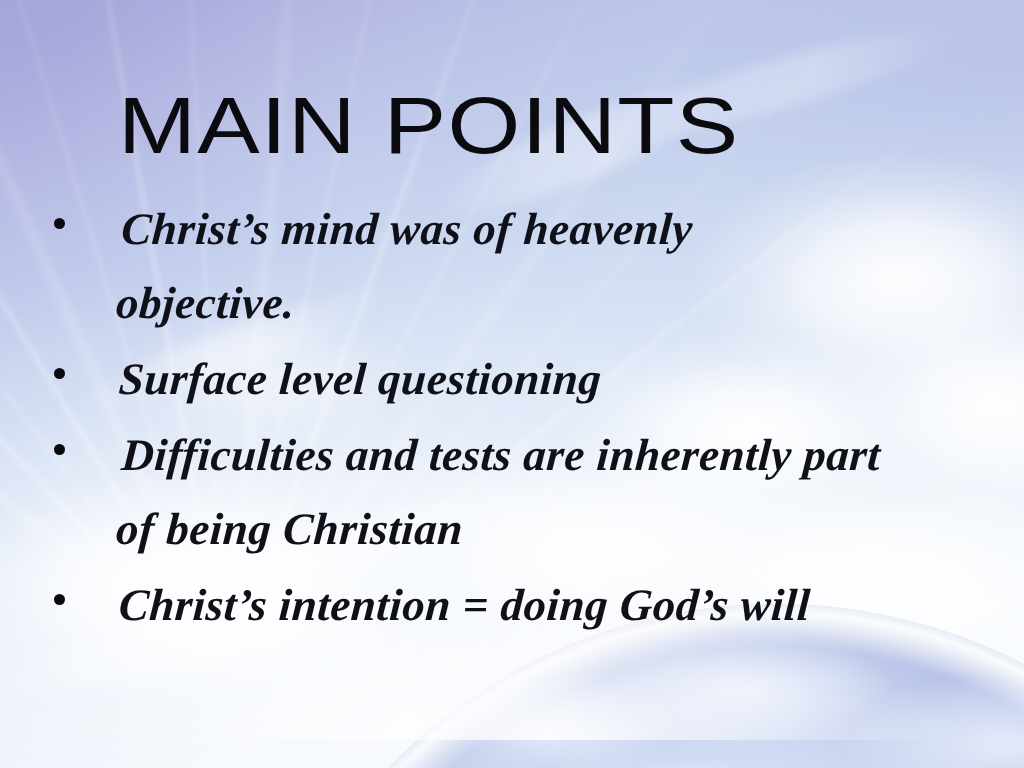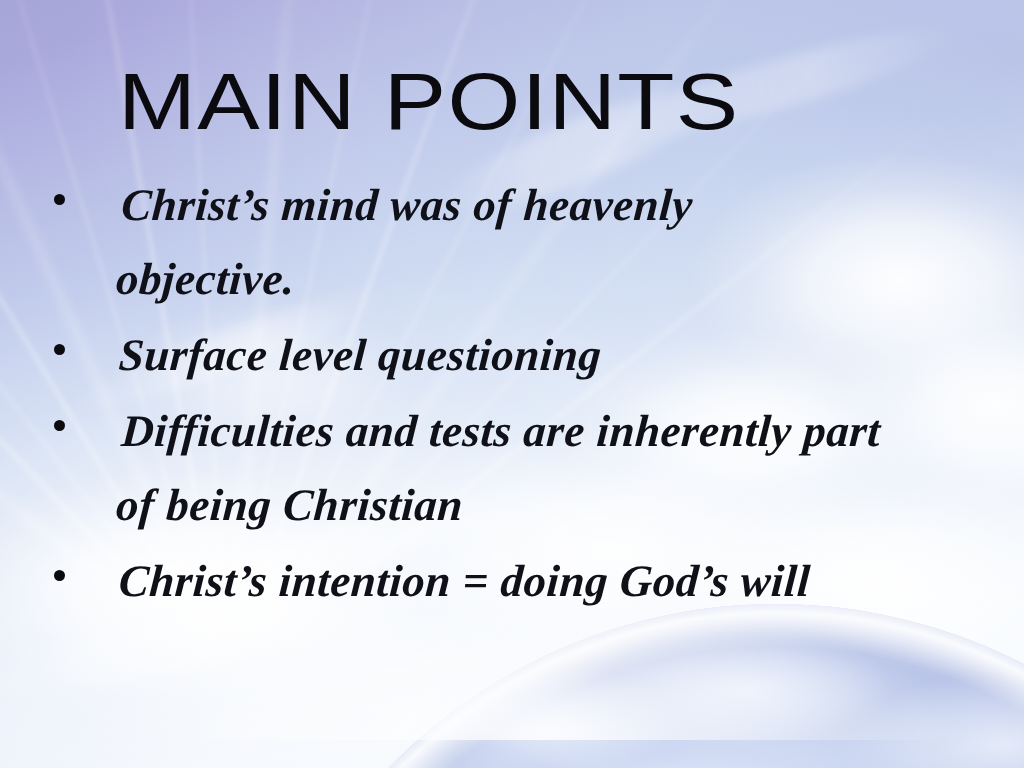--- a/index.html
+++ b/index.html
@@ -142,20 +142,21 @@
       rgba(255,255,255,0.85) 0%,
       rgba(255,255,255,0.35) 45%,
       rgba(255,255,255,0) 78%);
     pointer-events:none;
   }
 
   
   .content {
     position:absolute; inset:0;
     padding:16px;
+    margin-top:24px;
   }
 
   
   .slide-title {
     position:absolute;
     left:118px; top:62px;
     font-family:"Liberation Sans", sans-serif;
     font-size:80px;
     font-weight:400;
     letter-spacing:1px;

